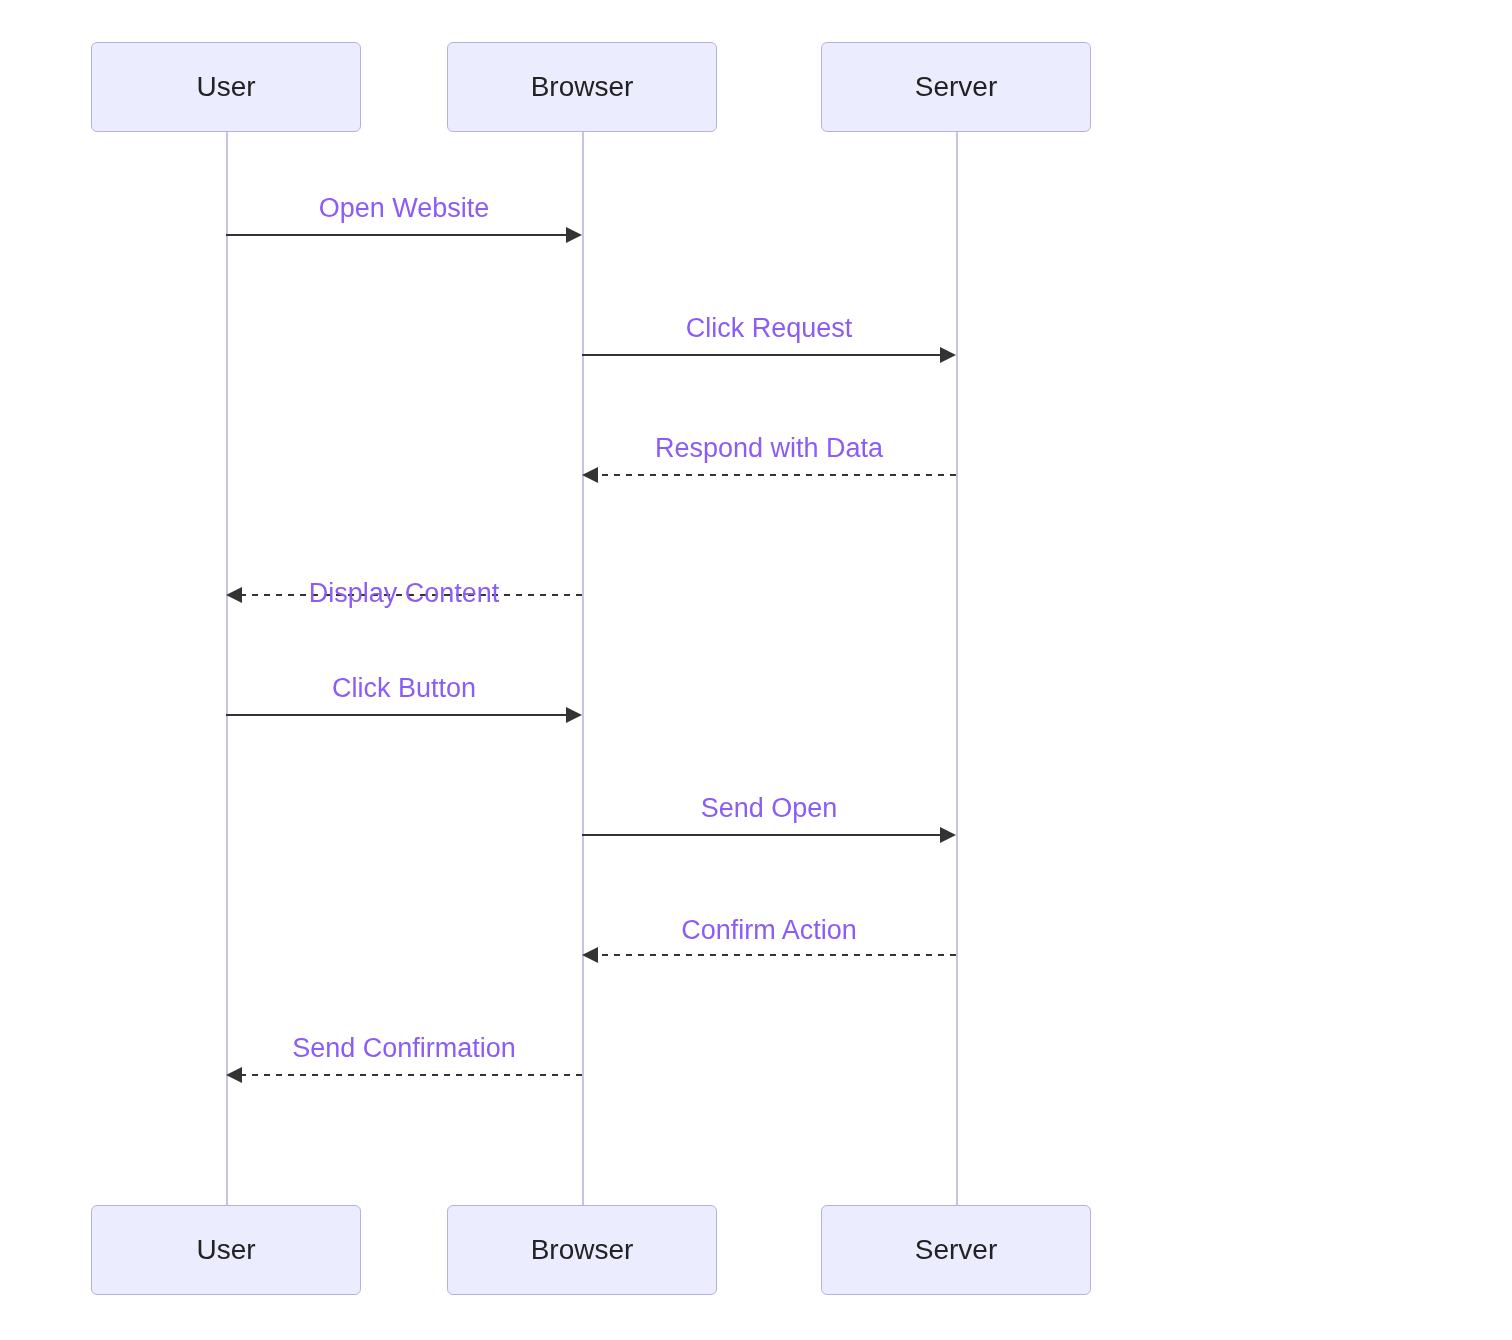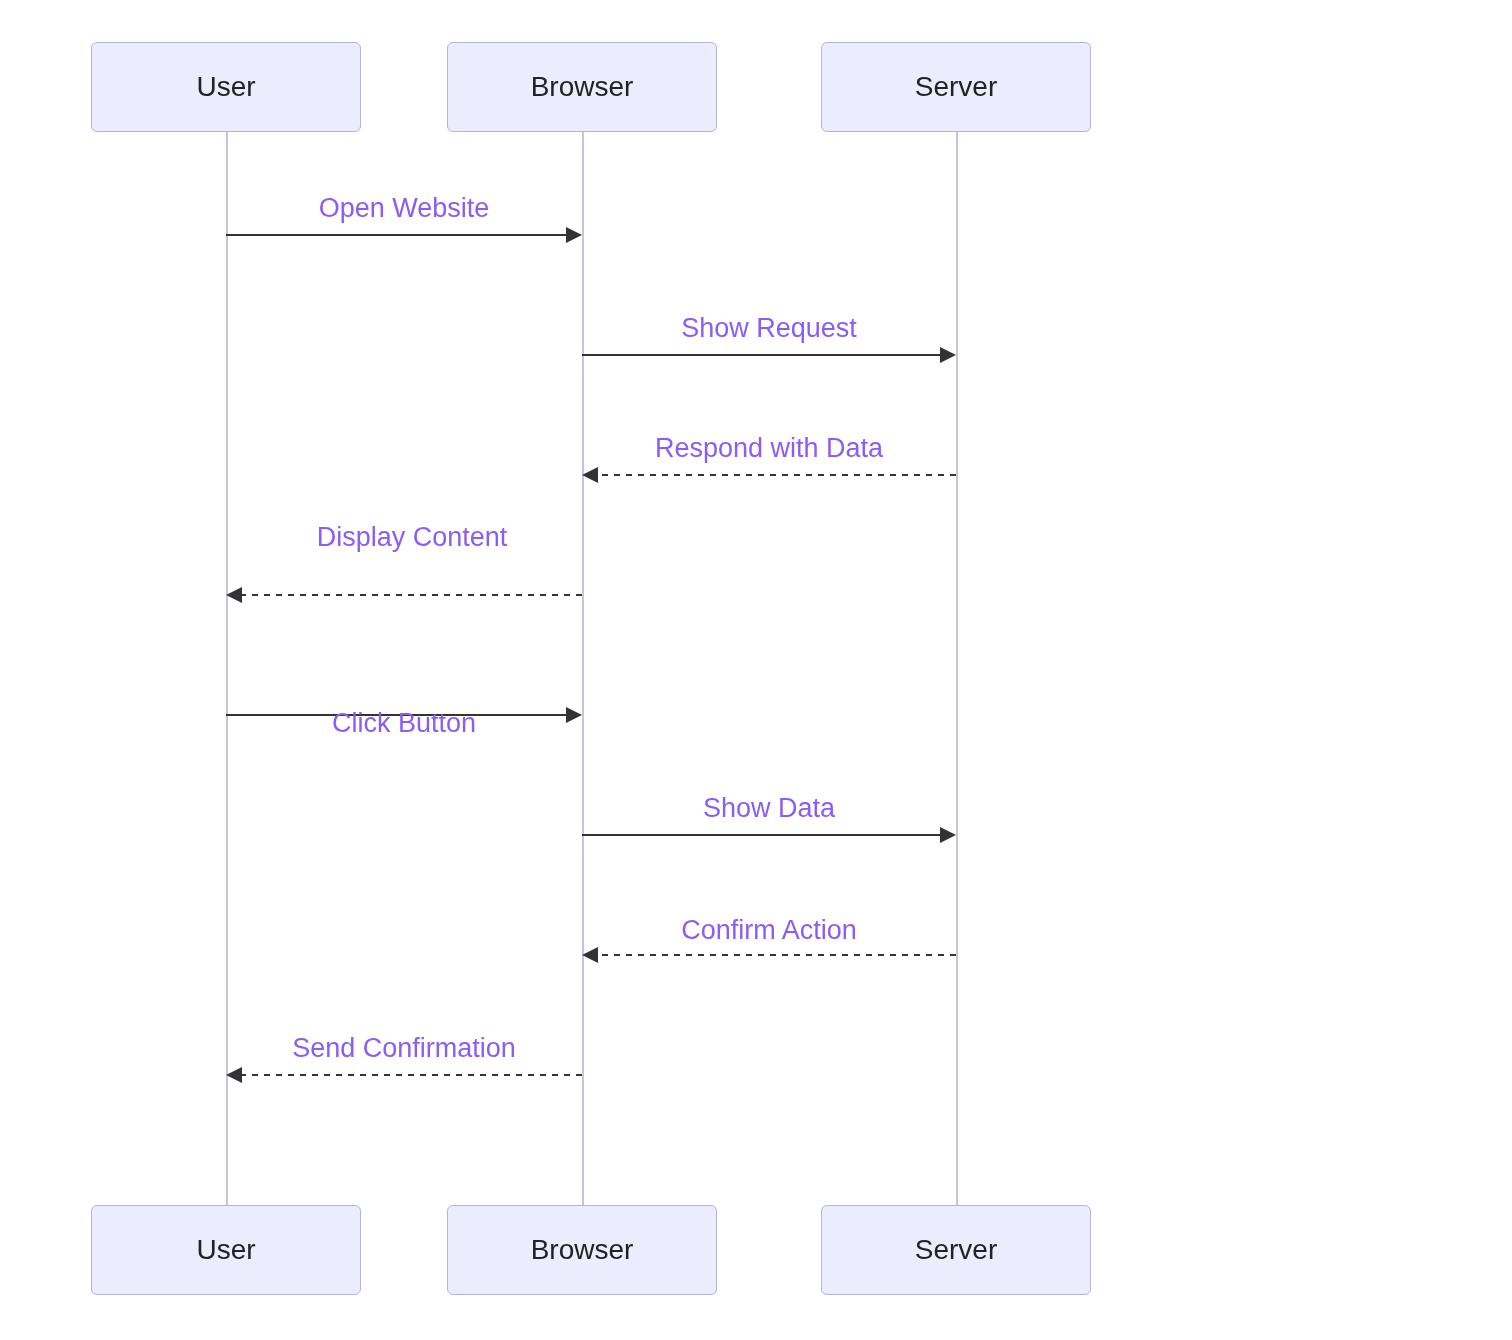--- a/index.html
+++ b/index.html
@@ -64,41 +64,41 @@
     <div class="actor-box" style="left: 821px; top: 1205px; width: 270px; height: 90px;">Server</div>
     <svg class="arrow" width="396" height="40" style="left: 206px; top: 215px;">
       <line x1="20" y1="20" x2="374" y2="20" stroke="#333333" stroke-width="2"></line>
       <polygon points="376,20 360,12 360,28" fill="#333333"></polygon>
     </svg>
     <div class="msg-label" style="left: 404px; top: 193px; transform: translate(-50%, 0px);">Open Website</div>
     <svg class="arrow" width="414" height="40" style="left: 562px; top: 335px;">
       <line x1="20" y1="20" x2="392" y2="20" stroke="#333333" stroke-width="2"></line>
       <polygon points="394,20 378,12 378,28" fill="#333333"></polygon>
     </svg>
-    <div class="msg-label" style="left: 769px; top: 313px; transform: translate(-50%, 0px);">Show Request</div>
+    <div class="msg-label" style="left: 769px; top: 313px; transform: translate(-50%, 0px);">Click Request</div>
     <svg class="arrow" width="414" height="40" style="left: 562px; top: 455px;">
       <line x1="394" y1="20" x2="22" y2="20" stroke="#333333" stroke-width="2" stroke-dasharray="6,6"></line>
       <polygon points="20,20 36,12 36,28" fill="#333333"></polygon>
     </svg>
     <div class="msg-label" style="left: 769px; top: 433px; transform: translate(-50%, 0px);">Respond with Data</div>
     <svg class="arrow" width="396" height="40" style="left: 206px; top: 575px;">
       <line x1="376" y1="20" x2="22" y2="20" stroke="#333333" stroke-width="2" stroke-dasharray="6,6"></line>
       <polygon points="20,20 36,12 36,28" fill="#333333"></polygon>
     </svg>
-    <div class="msg-label" style="left: 404px; top: 522px; transform: translate(-50%, 0px); margin-left: 8px;">Display Content</div>
+    <div class="msg-label" style="left: 404px; top: 578px; transform: translate(-50%, 0px);">Display Content</div>
     <svg class="arrow" width="396" height="40" style="left: 206px; top: 695px;">
       <line x1="20" y1="20" x2="374" y2="20" stroke="#333333" stroke-width="2"></line>
       <polygon points="376,20 360,12 360,28" fill="#333333"></polygon>
     </svg>
-    <div class="msg-label" style="left: 404px; top: 673px; transform: translate(-50%, 0px); margin-top: 35px;">Click Button</div>
+    <div class="msg-label" style="left: 404px; top: 673px; transform: translate(-50%, 0px);">Click Button</div>
     <svg class="arrow" width="414" height="40" style="left: 562px; top: 815px;">
       <line x1="20" y1="20" x2="392" y2="20" stroke="#333333" stroke-width="2"></line>
       <polygon points="394,20 378,12 378,28" fill="#333333"></polygon>
     </svg>
-    <div class="msg-label" style="left: 769px; top: 793px; transform: translate(-50%, 0px);">Show Data</div>
+    <div class="msg-label" style="left: 769px; top: 793px; transform: translate(-50%, 0px);">Send Open</div>
     <svg class="arrow" width="414" height="40" style="left: 562px; top: 935px;">
       <line x1="394" y1="20" x2="22" y2="20" stroke="#333333" stroke-width="2" stroke-dasharray="6,6"></line>
       <polygon points="20,20 36,12 36,28" fill="#333333"></polygon>
     </svg>
     <div class="msg-label" style="left: 769px; top: 915px; transform: translate(-50%, 0px);">Confirm Action</div>
     <svg class="arrow" width="396" height="40" style="left: 206px; top: 1055px;">
       <line x1="376" y1="20" x2="22" y2="20" stroke="#333333" stroke-width="2" stroke-dasharray="6,6"></line>
       <polygon points="20,20 36,12 36,28" fill="#333333"></polygon>
     </svg>
     <div class="msg-label" style="left: 404px; top: 1033px; transform: translate(-50%, 0px);">Send Confirmation</div>

